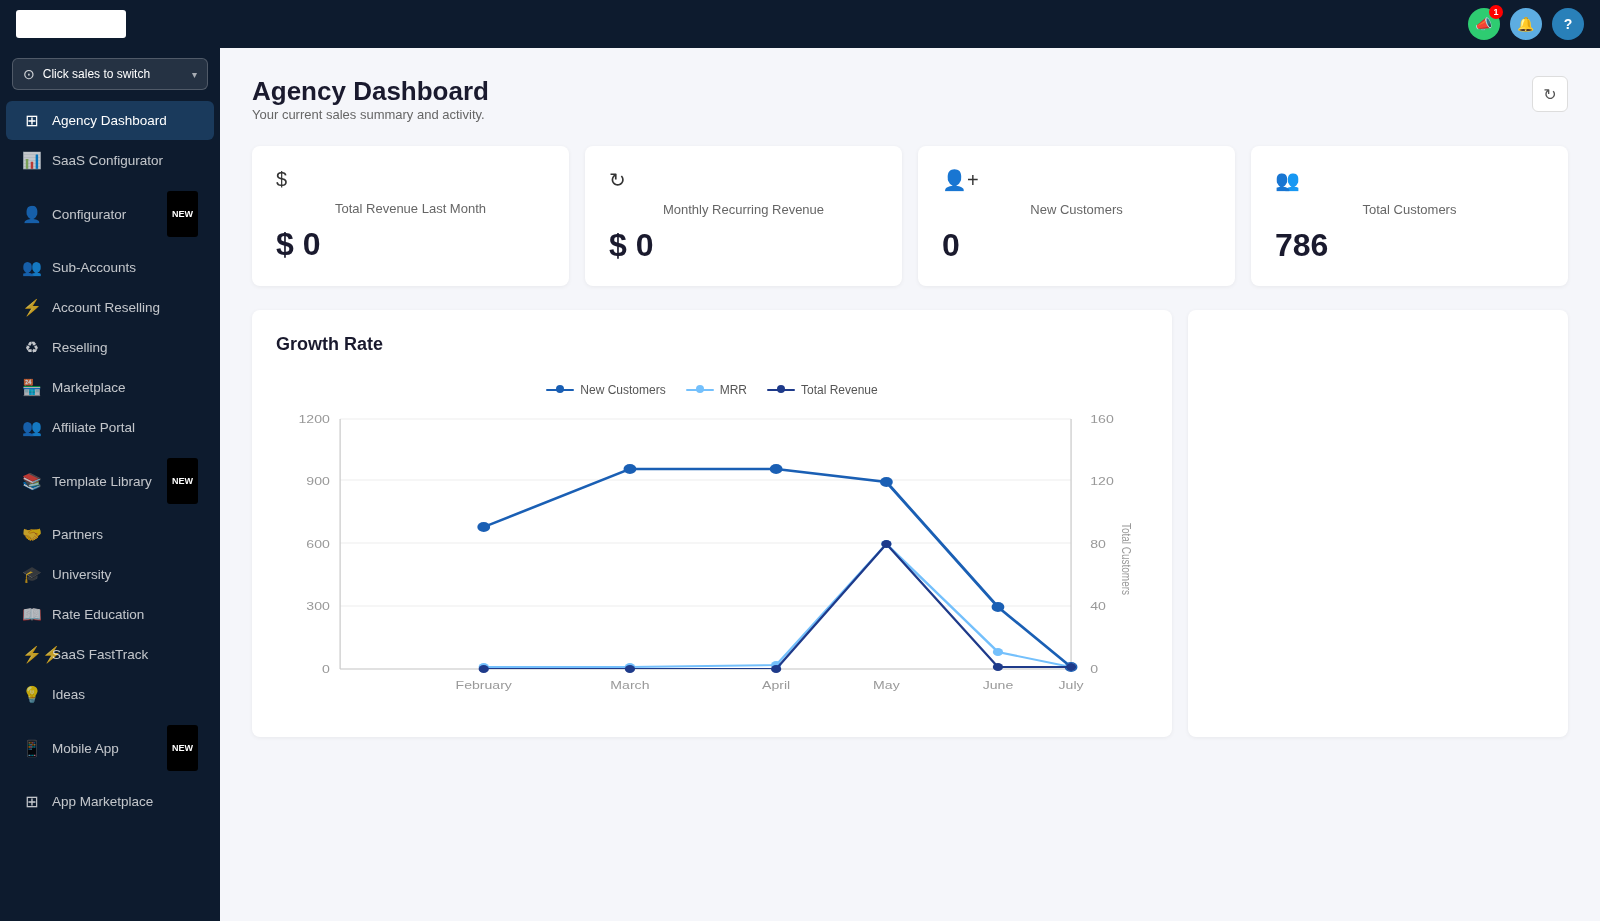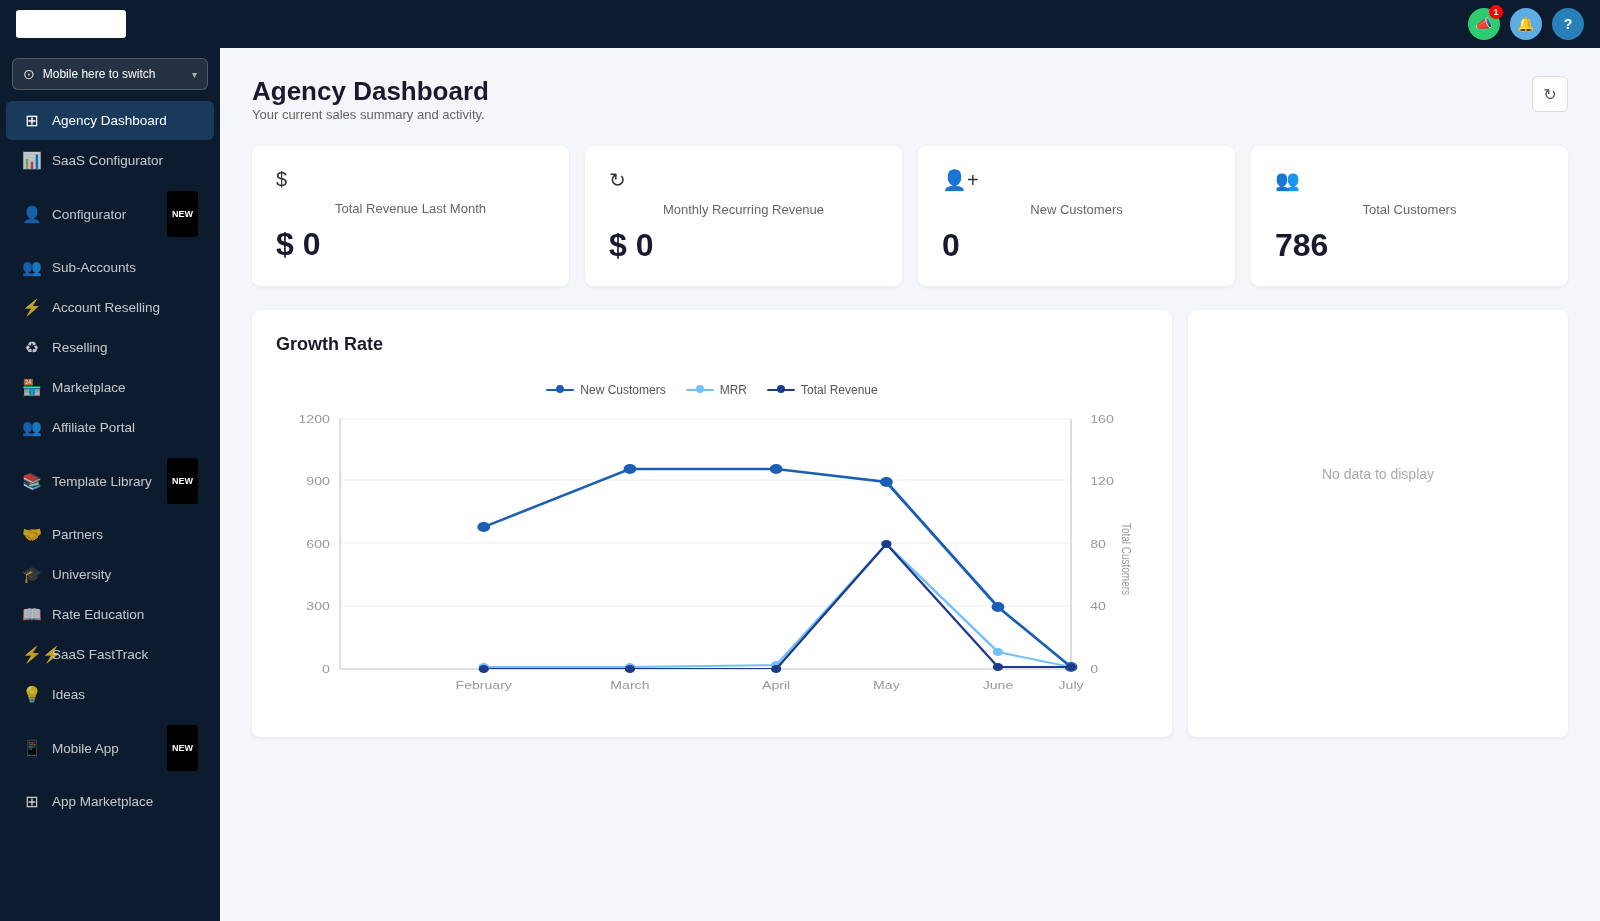--- a/index.html
+++ b/index.html
@@ -242,21 +242,21 @@
       <span>?</span>
     </button>
   </div>
 </nav>
 
 <div class="app-body">
 
   <aside class="sidebar">
     <div class="sidebar-switch">
       <span class="switch-icon">⊙</span>
-      <span>Mobile here to switch</span>
+      <span>Click sales to switch</span>
       <span class="chevron">▾</span>
     </div>
     <div id="sidebar-items-container">
         <div class="sidebar-item active">
     <span class="sidebar-icon">⊞</span>
     <span class="sidebar-label">Agency Dashboard</span>
 
   </div>
         <div class="sidebar-item">
     <span class="sidebar-icon">📊</span>
@@ -449,18 +449,17 @@
             <circle cx="276" cy="260" r="4" fill="#1e3a8a"></circle>
             <circle cx="390" cy="260" r="4" fill="#1e3a8a"></circle>
             <circle cx="476" cy="135" r="4" fill="#1e3a8a"></circle>
             <circle cx="563" cy="258" r="4" fill="#1e3a8a"></circle>
             <circle cx="620" cy="258" r="4" fill="#1e3a8a"></circle>
           </svg>
         </div>
       </div>
 
       <div class="chart-card">
-        <div class="no-data">No data to display</div>
       </div>
 
     </div>
   </main>
 </div>
 
 </body></html>

